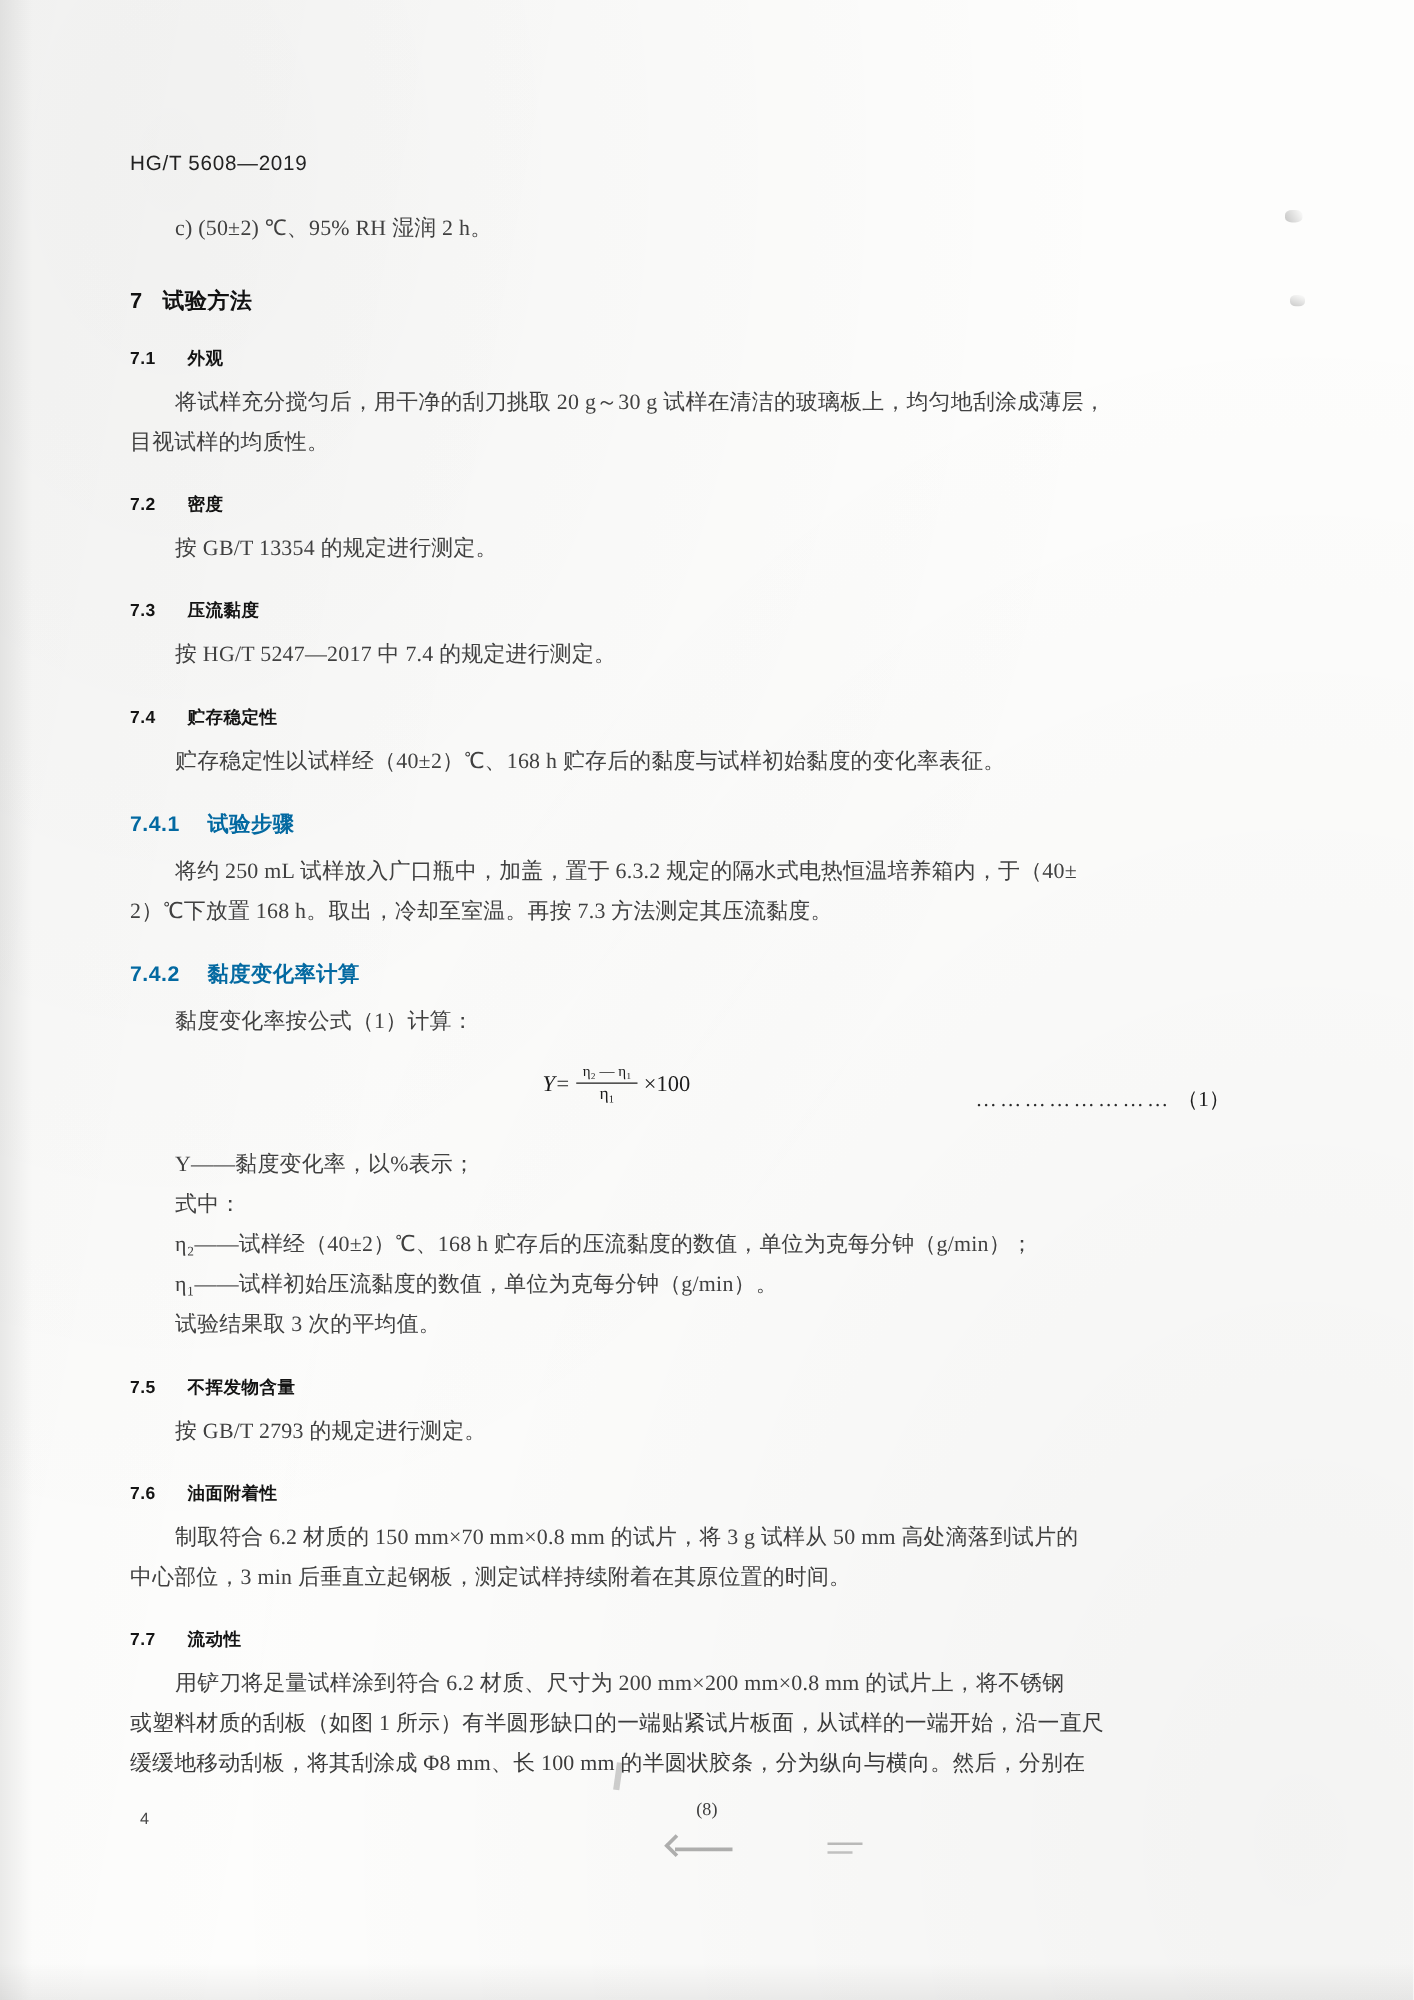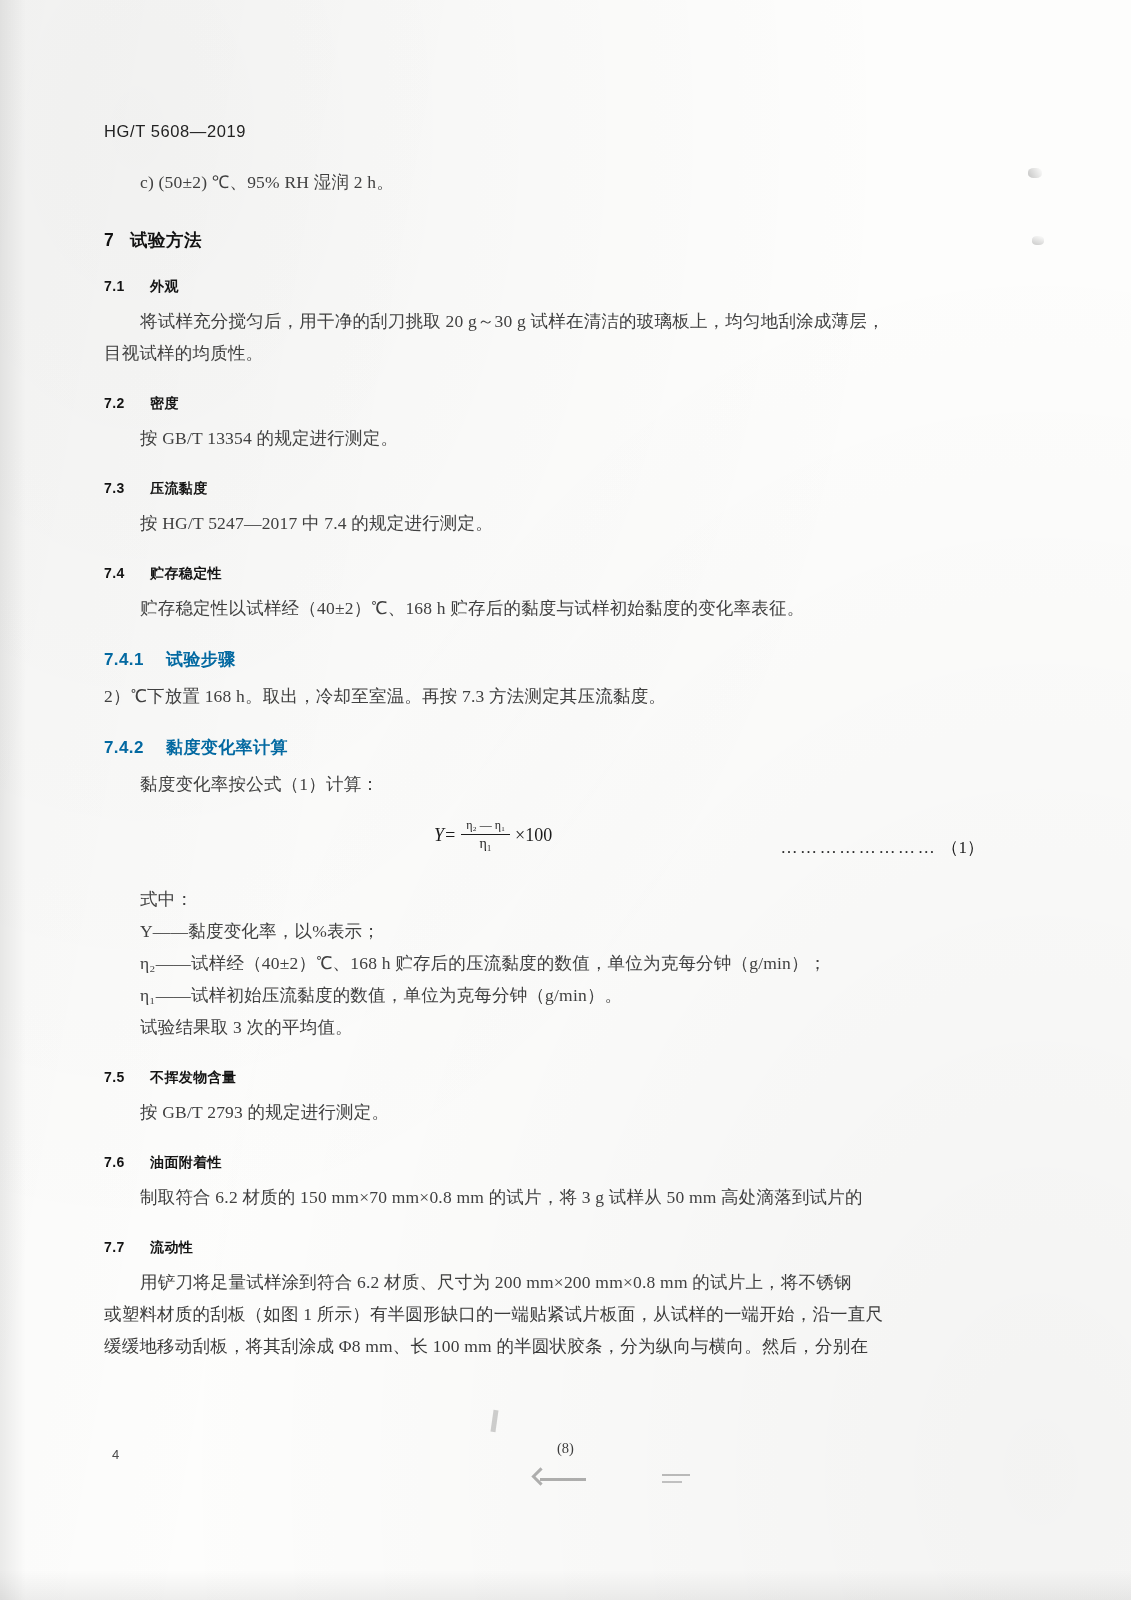--- a/index.html
+++ b/index.html
@@ -228,20 +228,21 @@
       <span class="num">7.4</span><span>贮存稳定性</span>
     </div>
     <div class="body-block">
       <p class="indent">贮存稳定性以试样经（40±2）℃、168 h 贮存后的黏度与试样初始黏度的变化率表征。</p>
     </div>
 
     <div class="clause-h3">
       <span class="num">7.4.1</span><span>试验步骤</span>
     </div>
     <div class="body-block">
+      <p class="indent">将约 250 mL 试样放入广口瓶中，加盖，置于 6.3.2 规定的隔水式电热恒温培养箱内，于（40±</p>
       <p>2）℃下放置 168 h。取出，冷却至室温。再按 7.3 方法测定其压流黏度。</p>
     </div>
 
     <div class="clause-h3">
       <span class="num">7.4.2</span><span>黏度变化率计算</span>
     </div>
     <div class="body-block">
       <p class="indent">黏度变化率按公式（1）计算：</p>
     </div>
 
@@ -255,39 +256,40 @@
         </span>
         <span>×100</span>
       </div>
       <div class="eq-num">
         <span class="leaders">……………………</span>
         <span>（1）</span>
       </div>
     </div>
 
     <div class="deflist body-block">
+      <p>Y——黏度变化率，以%表示；</p>
       <p>式中：</p>
-      <p>Y——黏度变化率，以%表示；</p>
       <p>η₂——试样经（40±2）℃、168 h 贮存后的压流黏度的数值，单位为克每分钟（g/min）；</p>
       <p>η₁——试样初始压流黏度的数值，单位为克每分钟（g/min）。</p>
       <p>试验结果取 3 次的平均值。</p>
     </div>
 
     <div class="clause-h2">
       <span class="num">7.5</span><span>不挥发物含量</span>
     </div>
     <div class="body-block">
       <p class="indent">按 GB/T 2793 的规定进行测定。</p>
     </div>
 
     <div class="clause-h2">
       <span class="num">7.6</span><span>油面附着性</span>
     </div>
     <div class="body-block">
       <p class="indent">制取符合 6.2 材质的 150 mm×70 mm×0.8 mm 的试片，将 3 g 试样从 50 mm 高处滴落到试片的</p>
+      <p>中心部位，3 min 后垂直立起钢板，测定试样持续附着在其原位置的时间。</p>
     </div>
 
     <div class="clause-h2">
       <span class="num">7.7</span><span>流动性</span>
     </div>
     <div class="body-block">
       <p class="indent">用铲刀将足量试样涂到符合 6.2 材质、尺寸为 200 mm×200 mm×0.8 mm 的试片上，将不锈钢</p>
       <p class="faint">或塑料材质的刮板（如图 1 所示）有半圆形缺口的一端贴紧试片板面，从试样的一端开始，沿一直尺</p>
       <p class="faint">缓缓地移动刮板，将其刮涂成 Φ8 mm、长 100 mm 的半圆状胶条，分为纵向与横向。然后，分别在</p>
     </div>

